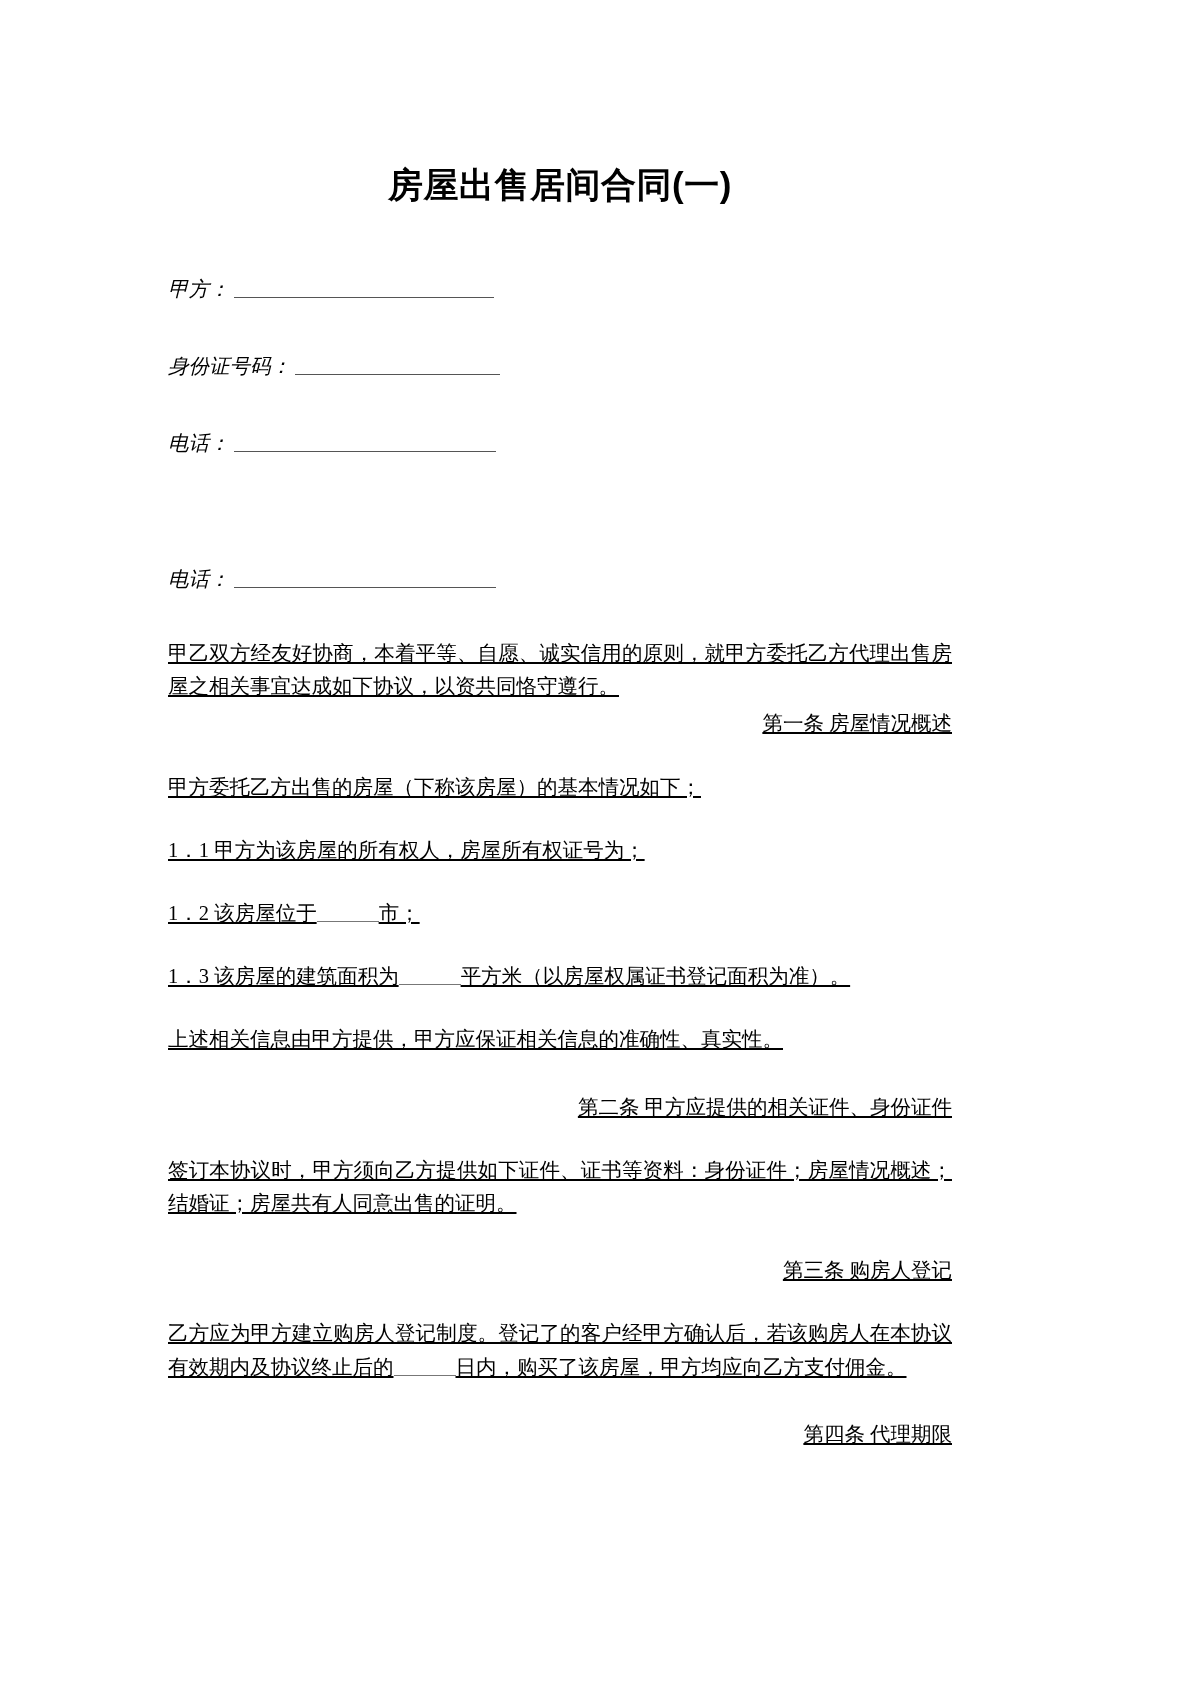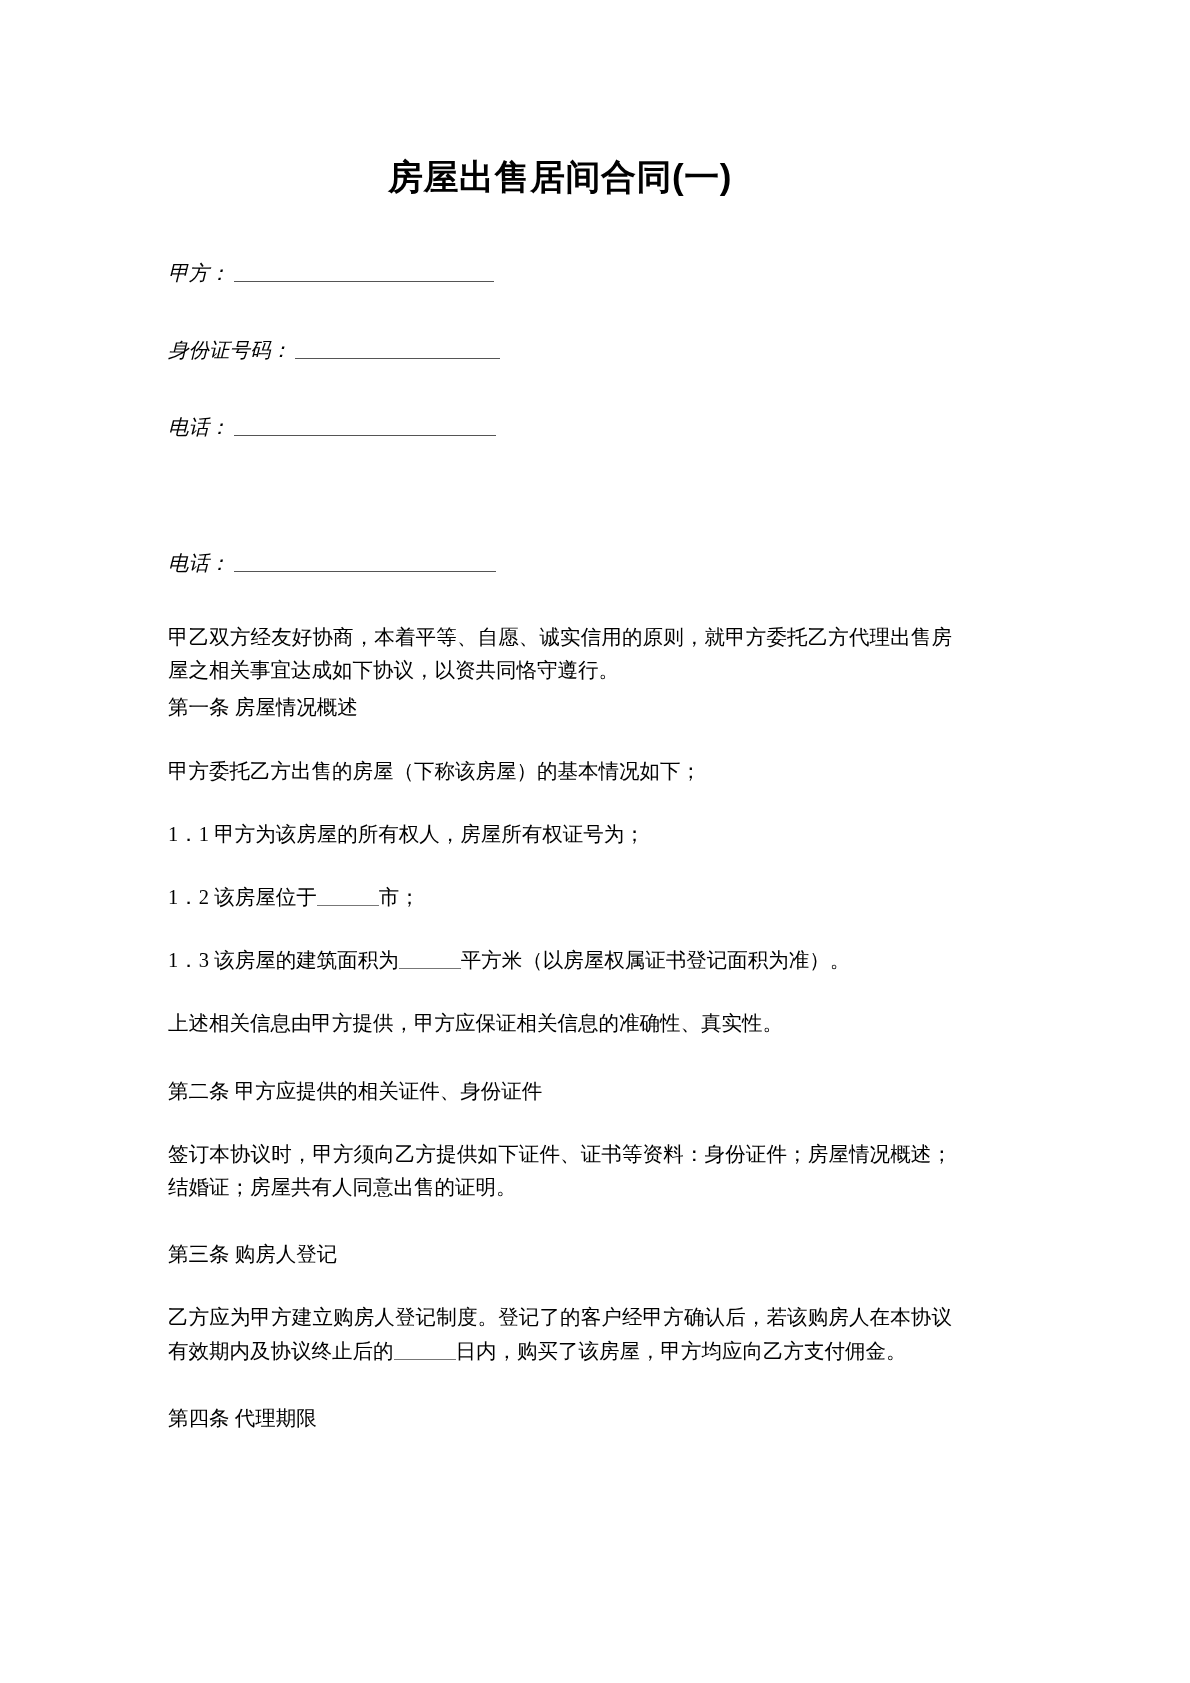--- a/index.html
+++ b/index.html
@@ -30,21 +30,21 @@
     left: 168px;
     top: 0;
     width: 784px;
   }
 
   .doc-title {
     text-align: center;
     font-size: 35px;
     font-weight: bold;
     line-height: 1.2;
-    margin: 8px;
+    margin: 16px;
     padding-top: 148px;
     letter-spacing: 0.5px;
     font-family: "Liberation Sans", "DejaVu Sans", sans-serif;
   }
   .form-row {
     display: flex;
     align-items: baseline;
     font-size: 20.5px;
     line-height: 1.5;
     white-space: nowrap;
@@ -69,23 +69,24 @@
   .gap-44  { height: 44px; }
   .gap-42  { height: 42px; }
 
   
   .para {
     font-size: 20.5px;
     line-height: 1.62;
     margin: 0;
     text-align: justify;
     text-justify: inter-ideograph;
+    text-decoration: underline;
   }
   .para.heading {
-    text-align: left;
+    text-align: right;
   }
   .sp-tight { height: 4px; }
   .sp-med   { height: 30px; }
   .sp-big   { height: 34px; }
 
   .inline-blank {
     display: inline-block;
     border-bottom: 1px solid #777777;
     width: 62px;
     height: 1em;

